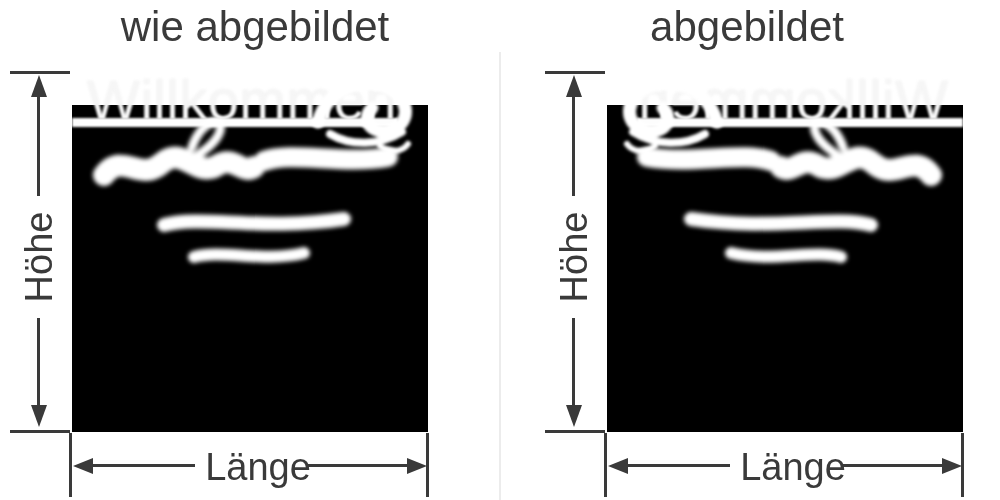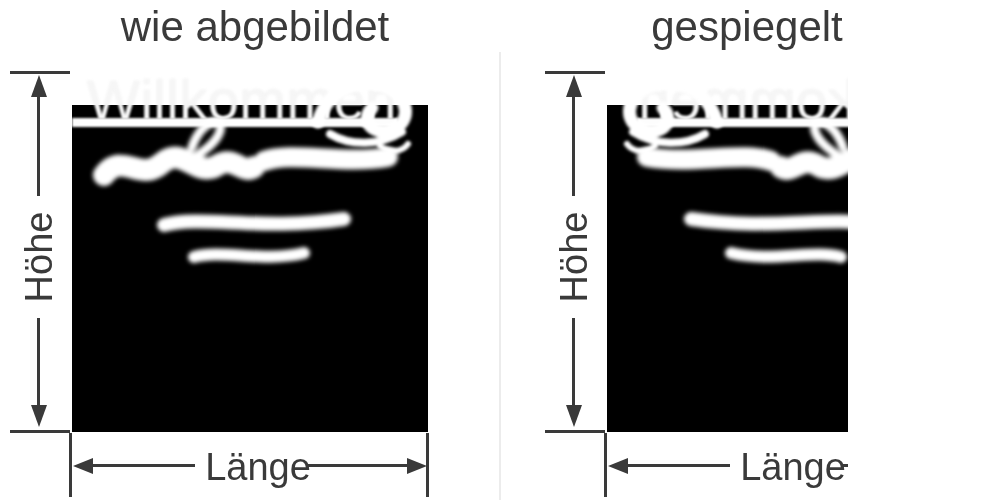--- a/index.html
+++ b/index.html
@@ -1,21 +1,21 @@
 <!DOCTYPE html>
 <html style="--text: #3a3a3a; --accent-red: #dc1013; --board-black: #000000; --design-white: #f6f6f6; --divider: #ececec;"><head>
 <meta charset="utf-8">
 <style>
   :root{
     --text:#3a3a3a; --accent-red:#dc1013; --board-black:#000000;
     --design-white:#f6f6f6; --divider:#ececec;
   }
   html,body{margin:0;padding:0;background:#fff;}
   .stage{
-    position:relative; width:848px; height:500px; background:#ffffff;
+    position:relative; width:1000px; height:500px; background:#ffffff;
     font-family:"Liberation Sans", sans-serif; overflow:hidden;
   }
   
   .hdr-label{
     position:absolute; top:2px; transform:translateX(-50%);
     font-size:42px; line-height:50px; color:var(--text); white-space:nowrap;
   }
   .hdr-label.red{ color:var(--accent-red); }
   .divider{
     position:absolute; left:499px; top:52px; width:2px; height:448px;
@@ -75,21 +75,21 @@
   }
   .dim-label.hoehe{ left:39px; top:257px; transform:translate(-50%,-50%) rotate(-90deg); }
   .dim-label.laenge{ left:250px; top:467px; transform:translate(-50%,-50%);margin-left:8px; }
 </style>
 </head>
 <body>
 
 <div class="stage">
 
   <span class="hdr-label" style="left:255px">wie abgebildet</span>
-  <span class="hdr-label" style="left:747px">gespiegelt</span>
+  <span class="hdr-label" style="left:747px">abgebildet</span>
 
   <div class="divider"></div>
 
   <section class="panel left">
     <div class="board"></div>
 
     <div class="design">
       <div class="ghost-title">Willkommen</div>
       <div class="underline-stripe"></div>
       <svg class="flourish" width="115" height="82" viewBox="0 0 115 82" fill="none" stroke="#ffffff" stroke-linecap="round">

